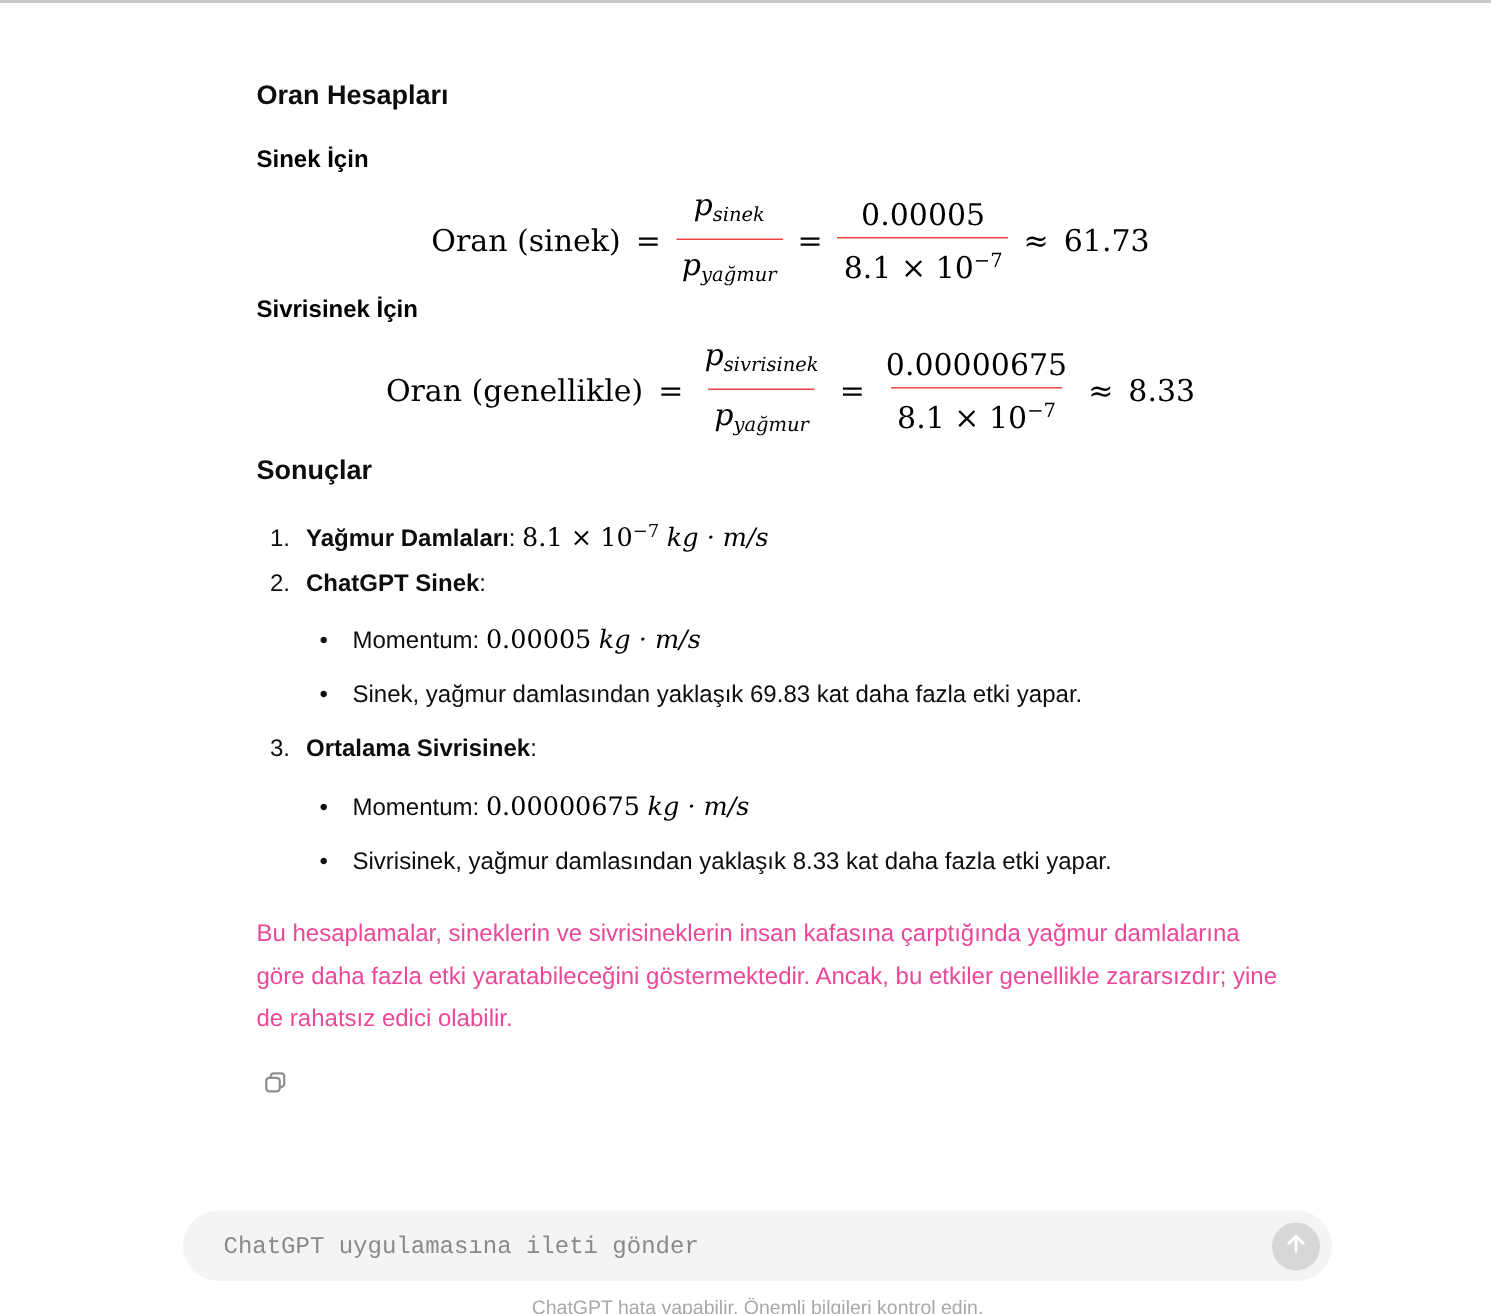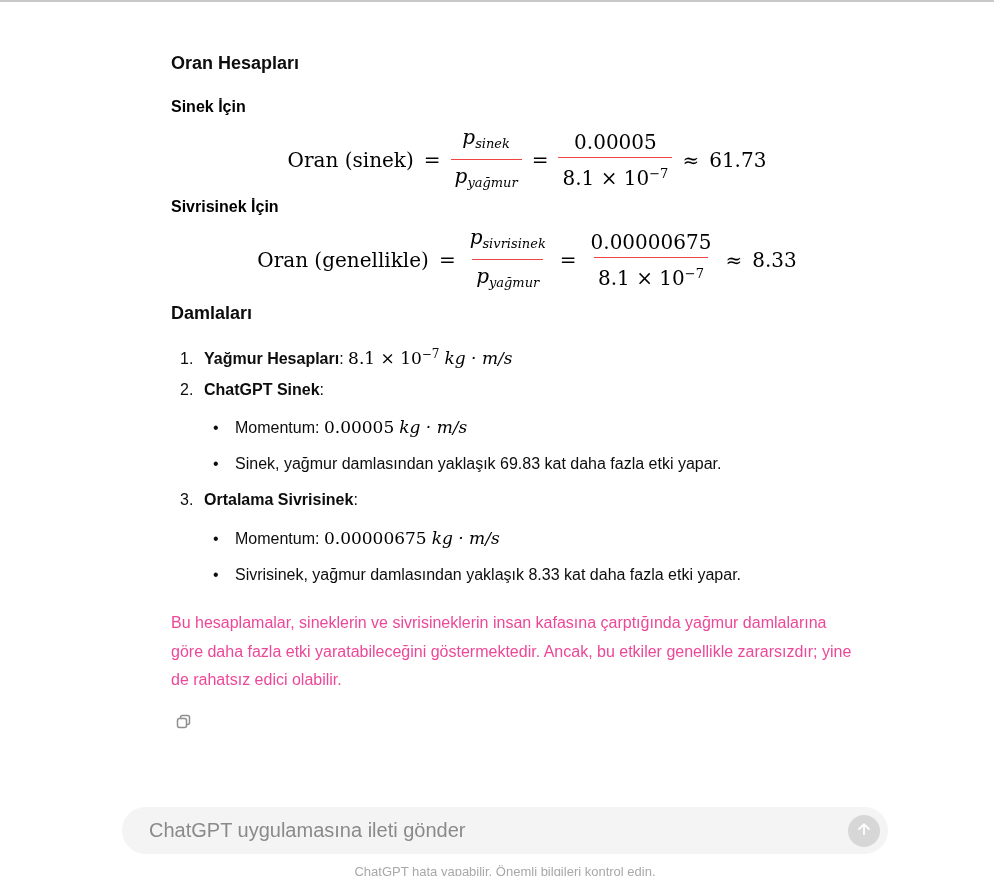--- a/index.html
+++ b/index.html
@@ -72,22 +72,22 @@
   
   .composer {
     position: absolute; left: 122px; top: 807px;
     width: 766px; height: 47px;
     background: #f4f4f4; border-radius: 24px;
     display: flex; align-items: center;
   }
   .composer input {
     flex: 1; margin-left: 25px;
     border: none; outline: none; background: transparent;
-    font-family: Liberation Sans, sans-serif;
-    font-size: 20px; color: #b91c1c;
+    font-family: Liberation Mono, monospace;
+    font-size: 16px; color: #b91c1c;
   }
   .composer input::placeholder { color: #8a8a8a; opacity: 1; }
   .send-btn {
     width: 32px; height: 32px; margin-right: 8px;
     border-radius: 50%; border: none;
     background: #d7d7d7;
     display: flex; align-items: center; justify-content: center;
     cursor: pointer; flex: 0 0 auto;
   }
   
@@ -135,24 +135,24 @@
     </span>
     <span class="m-up">=</span>
     <span class="frac">
       <span class="num m-up">0.00000675</span>
       <span class="den m-up"><span>8.1 × 10</span><span class="msup">−7</span></span>
     </span>
     <span class="m-up">≈</span>
     <span class="m-up">8.33</span>
   </div>
 
-  <div class="h3" style="top:301px">Damlaları</div>
+  <div class="h3" style="top:301px">Sonuçlar</div>
 
   <div class="oli" style="top:343px">
-    <span class="marker">1.</span><span class="lbl">Yağmur Hesapları</span><span>: </span><span class="imath"><span class="m-up">8.1 × 10</span><span class="msup">−7</span><span class="m-it units">kg · m/s</span></span>
+    <span class="marker">1.</span><span class="lbl">Yağmur Damlaları</span><span>: </span><span class="imath"><span class="m-up">8.1 × 10</span><span class="msup">−7</span><span class="m-it units">kg · m/s</span></span>
   </div>
 
   <div class="oli" style="top:379px">
     <span class="marker">2.</span><span class="lbl">ChatGPT Sinek</span><span>:</span>
   </div>
 
   <div class="bul" style="top:416px">
     <span class="marker">•</span><span>Momentum: </span><span class="imath"><span class="m-up">0.00005</span><span class="m-it units">kg · m/s</span></span>
   </div>
 

